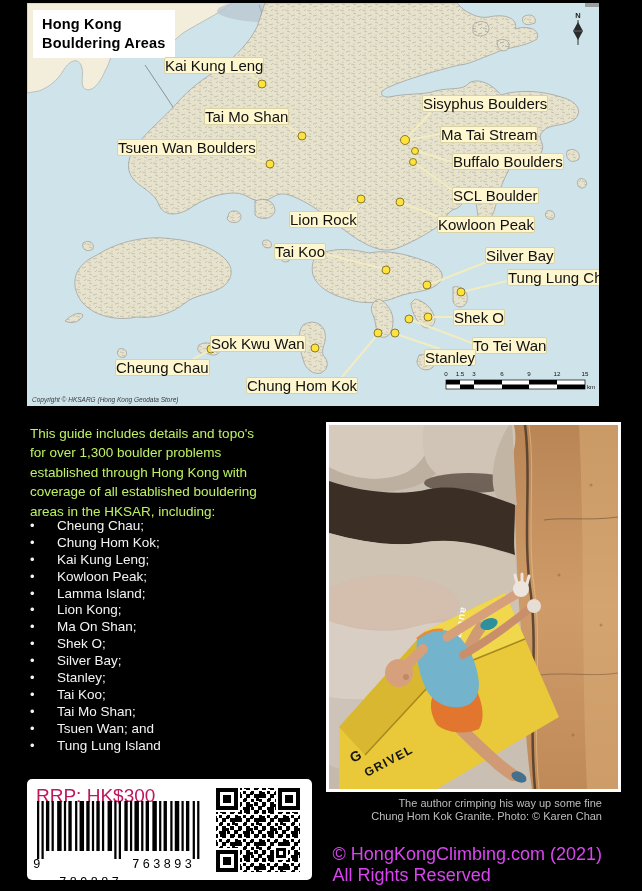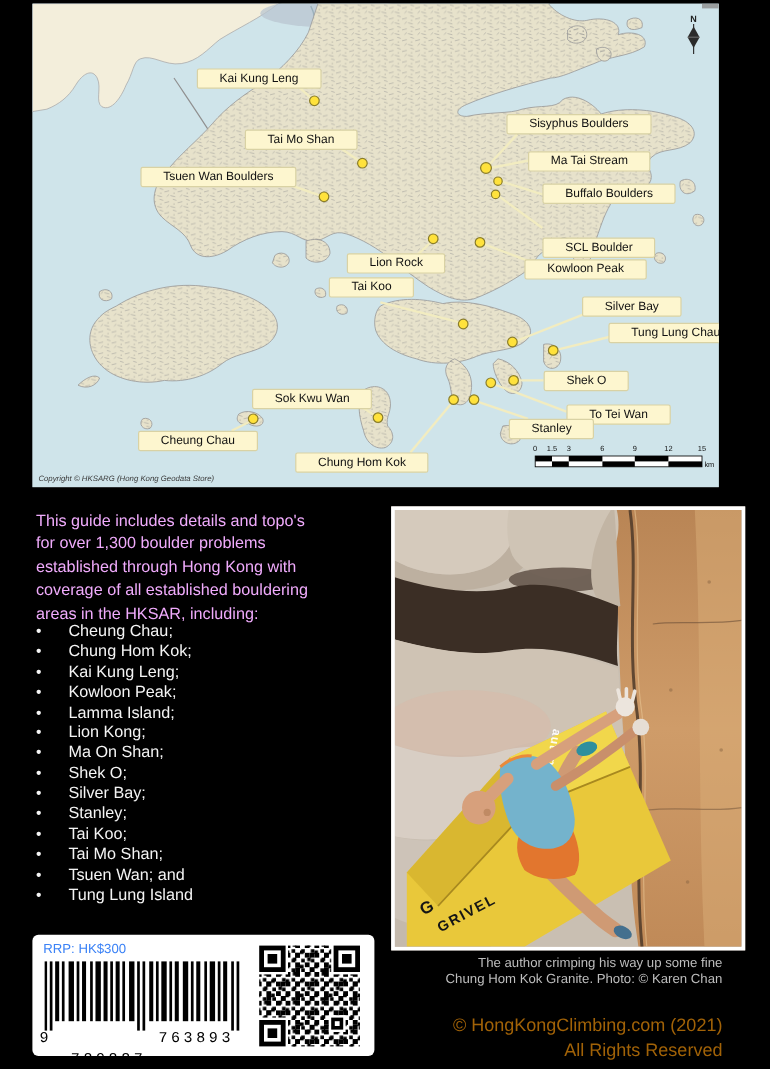--- a/index.html
+++ b/index.html
@@ -8,53 +8,53 @@
 
   
   .map{position:absolute;left:27px;top:3px;width:572px;height:403px;
        background:#cfe4ea;overflow:hidden;}
   .map svg.base{position:absolute;left:0;top:0;}
   .map-title{position:absolute;left:6px;top:7px;background:#fff;color:#000;
        font-size:14.5px;font-weight:bold;line-height:19px;padding:5px 9px;
        white-space:pre-line;letter-spacing:.2px;}
   .map-label{position:absolute;background:#fdf6cf;color:#111;
        border:1px solid #d9d2a4;border-radius:2px;
-       font-size:10px;line-height:13px;padding:1px 18px;white-space:nowrap;}
+       font-size:15px;line-height:13px;padding:1px 0;white-space:nowrap;}
   .map-copyright{position:absolute;left:5px;bottom:3px;font-size:6.5px;
        font-style:italic;color:#3a3a3a;}
 
   
-  .intro{position:absolute;left:30px;top:424px;width:296px;color:#f0abfc;
+  .intro{position:absolute;left:30px;top:424px;width:296px;color:#bef264;
        font-size:13.5px;line-height:19.4px;white-space:pre-line;}
   .areas{position:absolute;left:30px;top:518px;width:280px;}
   .area-row{display:flex;align-items:baseline;height:16.9px;color:#f4f4f4;
        font-size:13.5px;}
   .area-row .bullet{width:27px;flex:0 0 27px;font-size:13px;}
 
   
   .photo{position:absolute;left:326px;top:422px;width:289px;height:364px;
        border:3px solid #fff;background:#c9bfb2;overflow:hidden;}
   .caption{position:absolute;right:40px;top:797px;text-align:right;
        color:#bdbdbd;font-size:11px;line-height:13px;white-space:pre-line;}
 
   
   .price-box{position:absolute;left:27px;top:779px;width:285px;height:101px;
        background:#fff;border-radius:5px;}
-  .rrp{position:absolute;left:9px;top:6px;color:#3b82f6;font-size:11px;}
+  .rrp{position:absolute;left:9px;top:6px;color:#be185d;font-size:19px;}
   .barcode{position:absolute;left:10px;top:22px;}
   .isbn-digits{position:absolute;top:79px;left:10px;width:180px;height:14px;
        color:#000;font-family:"Liberation Mono",monospace;font-size:12.5px;}
   .isbn-digits .d1{position:absolute;left:-4px;}
   .isbn-digits .d2{position:absolute;left:22px;letter-spacing:3px;margin-top:18px;}
   .isbn-digits .d3{position:absolute;left:95px;letter-spacing:3px;}
   .qr{position:absolute;right:10px;top:7px;}
 
   
-  .footer-copy{position:absolute;right:40px;top:844px;text-align:right;
-       color:#a16207;font-size:15px;line-height:21px;white-space:pre-line;}
+  .footer-copy{position:absolute;right:40px;top:844px;
+       color:#d946ef;font-size:18px;line-height:21px;white-space:pre-line;}
 </style>
 </head>
 <body>
 
 <div class="map">
   <svg class="base" width="572" height="403" viewBox="0 0 572 403">
     <defs>
       <pattern id="tex" width="11" height="9" patternUnits="userSpaceOnUse">
         <path d="M0,4 L4,3 M5,7 L9,8 M7,1 L10,2 M2,8 L4,6" stroke="#8f8f8f" stroke-width="0.7" opacity="0.55" fill="none"></path>
         <circle cx="8" cy="5" r="0.6" fill="#777" opacity="0.5"></circle>
@@ -214,37 +214,39 @@
         <rect x="433" y="381.5" width="14" height="4.5"></rect>
           <rect x="475" y="381.5" width="27" height="4.5"></rect>
         <rect x="530" y="381.5" width="28" height="4.5"></rect>
       </g>
       <text x="560" y="386">km</text>
     </g>
 
     <rect x="558" y="0" width="14" height="4" fill="#8c8c8c" opacity="0.8"></rect>
   </svg>
 
+  <div class="map-title">Hong Kong
+Bouldering Areas</div>
 
   <div class="map-label" style="left:137px;top:54px">Kai Kung Leng</div>
   <div class="map-label" style="left:177px;top:105px">Tai Mo Shan</div>
   <div class="map-label" style="left:90px;top:136px">Tsuen Wan Boulders</div>
   <div class="map-label" style="left:395px;top:92px">Sisyphus Boulders</div>
   <div class="map-label" style="left:413px;top:123px">Ma Tai Stream</div>
   <div class="map-label" style="left:425px;top:150px">Buffalo Boulders</div>
-  <div class="map-label" style="left:425px;top:195px">SCL Boulder</div>
+  <div class="map-label" style="left:425px;top:184px">SCL Boulder</div>
   <div class="map-label" style="left:262px;top:208px">Lion Rock</div>
   <div class="map-label" style="left:410px;top:213px">Kowloon Peak</div>
-  <div class="map-label" style="left:247px;top:228px">Tai Koo</div>
+  <div class="map-label" style="left:247px;top:240px">Tai Koo</div>
   <div class="map-label" style="left:458px;top:244px">Silver Bay</div>
   <div class="map-label" style="left:480px;top:266px">Tung Lung Chau</div>
   <div class="map-label" style="left:426px;top:306px">Shek O</div>
   <div class="map-label" style="left:445px;top:334px">To Tei Wan</div>
   <div class="map-label" style="left:397px;top:346px">Stanley</div>
-  <div class="map-label" style="left:183px;top:321px">Sok Kwu Wan</div>
+  <div class="map-label" style="left:183px;top:332px">Sok Kwu Wan</div>
   <div class="map-label" style="left:88px;top:356px">Cheung Chau</div>
   <div class="map-label" style="left:219px;top:374px">Chung Hom Kok</div>
 
   <div class="map-copyright">Copyright © HKSARG (Hong Kong Geodata Store)</div>
 </div>
 
 <div class="intro">This guide includes details and topo's
 for over 1,300 boulder problems
 established through Hong Kong with
 coverage of all established bouldering

